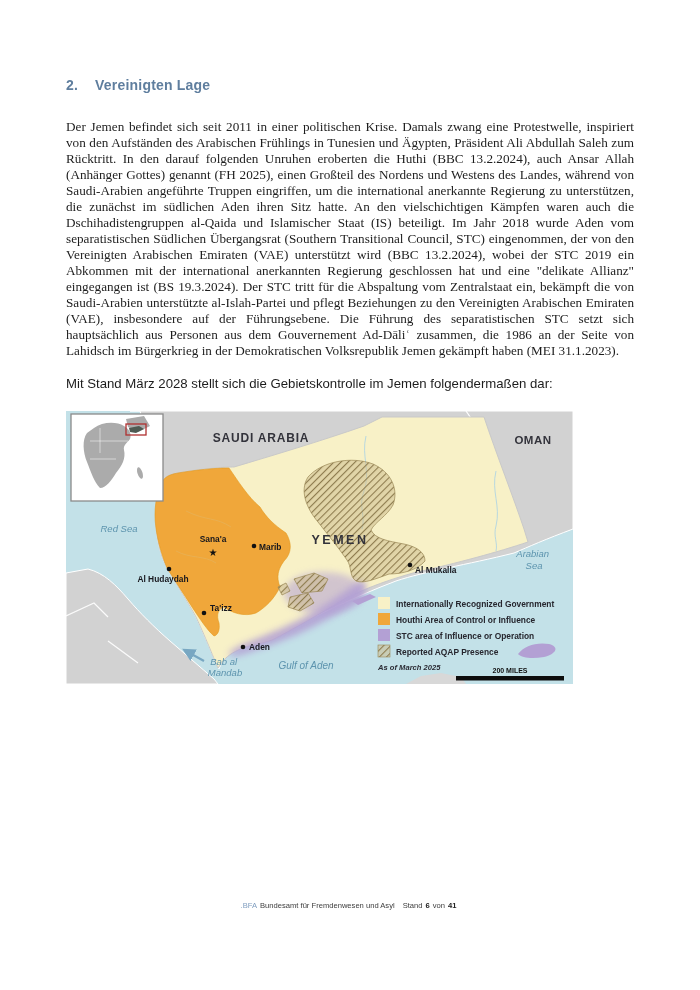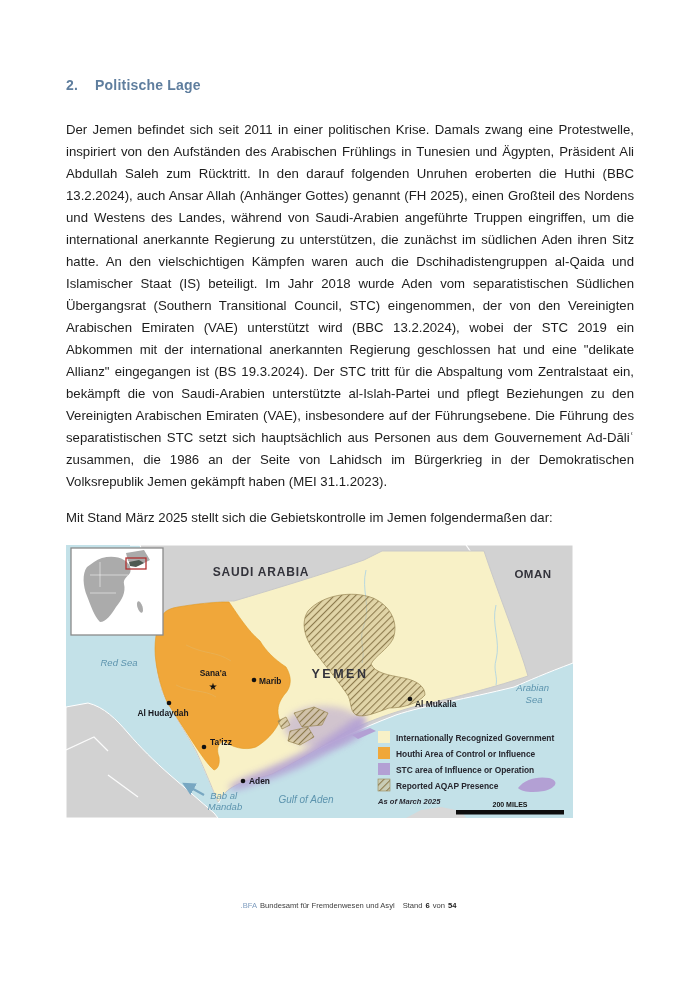--- a/index.html
+++ b/index.html
@@ -4,22 +4,22 @@
 <style>
   * { margin:0; padding:0; box-sizing:border-box; }
   html,body { background:#ffffff; }
   body { font-family:"Liberation Sans", sans-serif; }
   .page { position:relative; width:700px; height:990px; background:#ffffff; overflow:hidden; }
   .content { padding:0 66px; }
 
   .heading { margin-top:77px; display:flex; gap:17px; color:#5f7e9e;
              font-size:14px; font-weight:bold; letter-spacing:.2px; }
 
-  .para1 { margin-top:26px; font-size:13.2px; line-height:22px; color:#1d1d1d;
-           text-align:justify; }
+  .para1 { margin-top:26px; font-size:13.2px; line-height:16px; color:#1d1d1d;
+           text-align:justify;font-family:Liberation Serif, serif; }
   .para2 { margin-top:14px; font-size:13.2px; line-height:22px; color:#1d1d1d; }
 
   .map-figure { margin-top:16px; width:507px; height:273px; display:block; }
   svg { font-family:"Liberation Sans", sans-serif; }
 
   .caption { margin-top:12px; font-style:italic; font-size:13.6px;
              line-height:18.5px; color:#1c1c1c; max-width:503px; }
 
   .footer { position:absolute; top:901px; left:0; right:0; text-align:center;
             font-size:7.6px; color:#3c3c3c; }
@@ -37,25 +37,25 @@
   .scale-label { font-weight:bold; fill:#111; font-size:7px; }
 </style>
 </head>
 <body>
 
 <div class="page">
   <div class="content">
 
     <div class="heading">
       <span>2.</span>
-      <span>Politische Lage</span>
+      <span>Vereinigten Lage</span>
     </div>
 
     <p class="para1">Der Jemen befindet sich seit 2011 in einer politischen Krise. Damals zwang eine Protestwelle, inspiriert von den Aufständen des Arabischen Frühlings in Tunesien und Ägypten, Präsident Ali Abdullah Saleh zum Rücktritt. In den darauf folgenden Unruhen eroberten die Huthi (BBC 13.2.2024), auch Ansar Allah (Anhänger Gottes) genannt (FH 2025), einen Großteil des Nordens und Westens des Landes, während von Saudi-Arabien angeführte Truppen eingriffen, um die international anerkannte Regierung zu unterstützen, die zunächst im südlichen Aden ihren Sitz hatte. An den vielschichtigen Kämpfen waren auch die Dschihadistengruppen al-Qaida und Islamischer Staat (IS) beteiligt. Im Jahr 2018 wurde Aden vom separatistischen Südlichen Übergangsrat (Southern Transitional Council, STC) eingenommen, der von den Vereinigten Arabischen Emiraten (VAE) unterstützt wird (BBC 13.2.2024), wobei der STC 2019 ein Abkommen mit der international anerkannten Regierung geschlossen hat und eine "delikate Allianz" eingegangen ist (BS 19.3.2024). Der STC tritt für die Abspaltung vom Zentralstaat ein, bekämpft die von Saudi-Arabien unterstützte al-Islah-Partei und pflegt Beziehungen zu den Vereinigten Arabischen Emiraten (VAE), insbesondere auf der Führungsebene. Die Führung des separatistischen STC setzt sich hauptsächlich aus Personen aus dem Gouvernement Ad-Dāliʿ zusammen, die 1986 an der Seite von Lahidsch im Bürgerkrieg in der Demokratischen Volksrepublik Jemen gekämpft haben (MEI 31.1.2023).</p>
-    <p class="para2">Mit Stand März 2025 stellt sich die Gebietskontrolle im Jemen folgendermaßen dar:</p>
+    <p class="para2">Mit Stand März 2028 stellt sich die Gebietskontrolle im Jemen folgendermaßen dar:</p>
 
     <svg class="map-figure" viewBox="0 0 507 273">
       <defs>
         <pattern id="hatch" patternUnits="userSpaceOnUse" width="5" height="5" patternTransform="rotate(45)">
           <rect width="5" height="5" fill="#cdbd8e" opacity="0.55"></rect>
           <line x1="0" y1="0" x2="0" y2="5" stroke="#8d7b4e" stroke-width="2.2"></line>
         </pattern>
         <filter id="soft" x="-40%" y="-40%" width="180%" height="180%">
           <feGaussianBlur stdDeviation="3.5"></feGaussianBlur>
         </filter>
@@ -175,15 +175,15 @@
         <text x="312" y="259" class="asof-label">As of March 2025</text>
 
         <text x="444" y="262" text-anchor="middle" class="scale-label">200 MILES</text>
         <rect x="390" y="265" width="108" height="4.5" fill="#0d0d0d"></rect>
       </g>
     </svg>
 
   </div>
 
   <div class="footer">
-    <span class="logo" style="margin-right: 3px;">.BFA</span><span style="margin-right: 3px;">Bundesamt für Fremdenwesen und Asyl</span><span class="pgword" style="margin-right: 3px;">Stand</span><b style="margin-right: 3px;">6</b><span style="margin-right: 3px;">von</span><b style="margin-right: 3px;">54</b>
+    <span class="logo" style="margin-right: 3px;">.BFA</span><span style="margin-right: 3px;">Bundesamt für Fremdenwesen und Asyl</span><span class="pgword" style="margin-right: 3px;">Stand</span><b style="margin-right: 3px;">6</b><span style="margin-right: 3px;">von</span><b style="margin-right: 3px;">41</b>
   </div>
 </div>
 
 </body></html>

